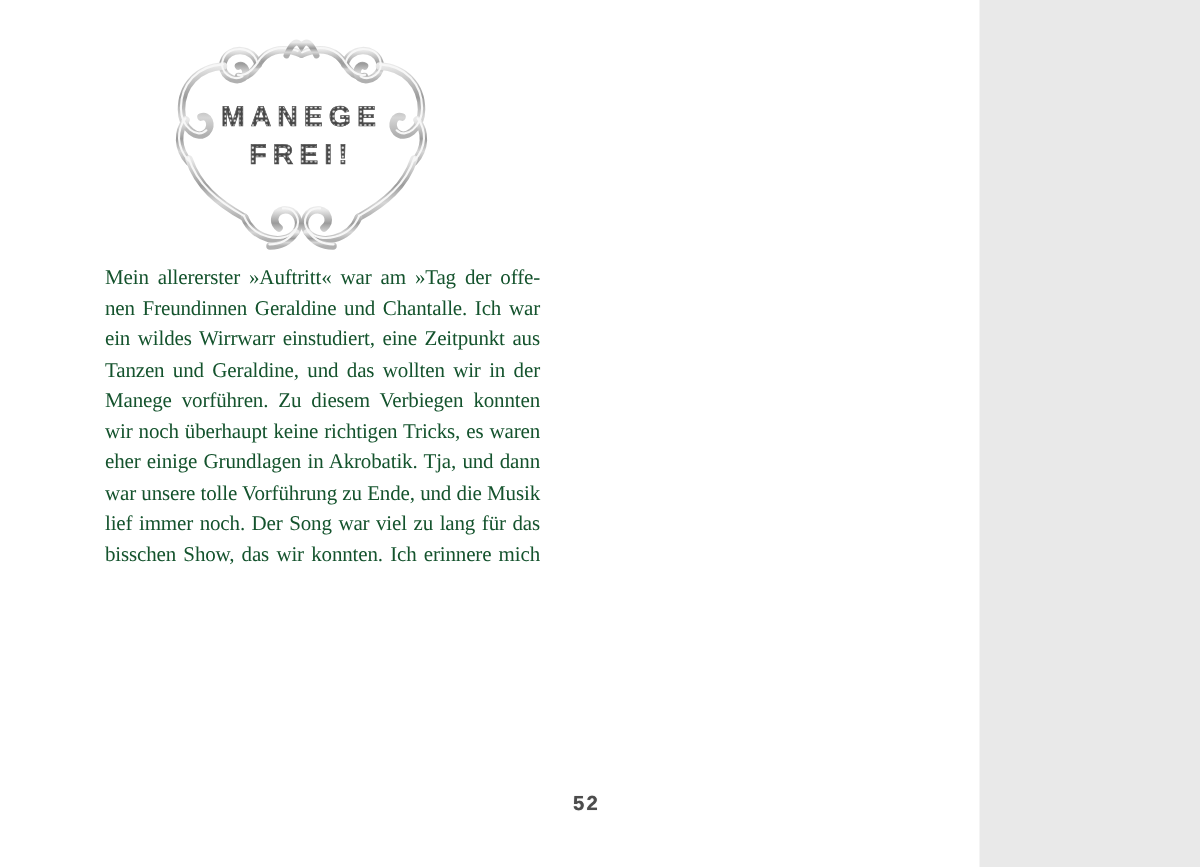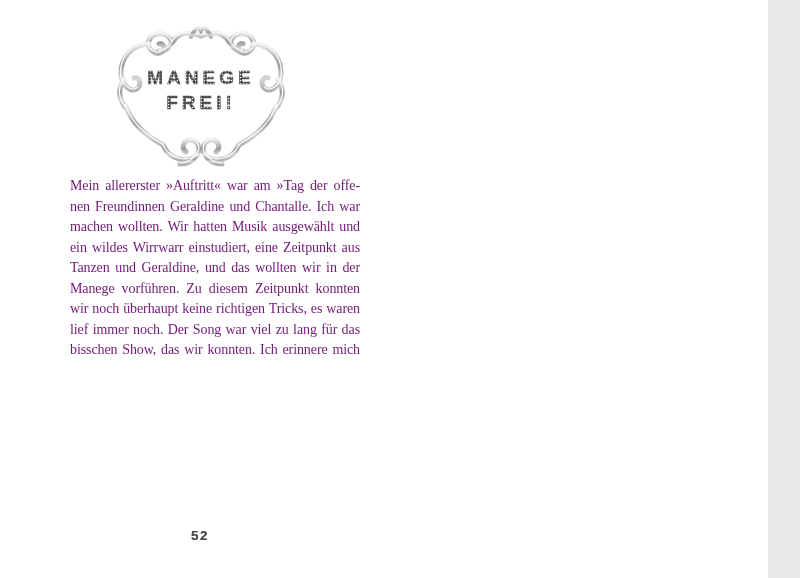--- a/index.html
+++ b/index.html
@@ -1,32 +1,32 @@
 <!DOCTYPE html>
 <html lang="de"><head>
 <meta charset="utf-8">
 <style>
   html, body { margin: 0; padding: 0; background: #e9e9e9; }
   #spread {
     position: relative;
-    width: 768px;
+    width: 653px;
     height: 578px;
     background: #ffffff;
     overflow: hidden;
     font-family: "Liberation Serif", serif;
   }
   .page { position: absolute; top: 0; width: 400px; height: 578px; }
   #left-page  { left: 0; }
   #right-page { left: 400px; }
 
   .textblock {
     position: absolute;
     font-size: 14px;
     line-height: 20.5px;
-    color: #701a75;
+    color: #14532d;
     letter-spacing: -0.1px;
   }
   .line {
     text-align: justify;
     text-align-last: justify;
     white-space: normal;
     height: 20.5px;
     overflow: visible;
   }
 
@@ -37,21 +37,21 @@
     top: 528px;
     width: 400px;
     text-align: center;
     font-family: "Liberation Sans", sans-serif;
     font-weight: bold;
     font-size: 13.5px;
     letter-spacing: 1.5px;
     color: #4c4c4c;
     text-shadow: 0 0 0.5px #6a6a6a;
   }
-  #pagenum-left  { left: 0; }
+  #pagenum-left  { left: 0; text-align: right; }
 
   #frame-wrap {
     position: absolute;
     left: 77px;
     top: 22px;
     width: 248px;
     height: 150px;
   }
   #frame-wrap svg { display: block; }
   .title-text {
@@ -106,25 +106,26 @@
         <path d="M114,15 C118,6 121,4 124,9 C127,4 130,6 134,15" fill="none" stroke="url(#silver)" stroke-width="4" stroke-linecap="round"></path>
 
         <text class="title-text" x="124" y="62" text-anchor="middle" font-size="19" letter-spacing="4" fill="url(#dotfill)" stroke="#555555" stroke-width="0.45">MANEGE</text>
         <text class="title-text" x="124" y="87" text-anchor="middle" font-size="19" letter-spacing="4" fill="url(#dotfill)" stroke="#555555" stroke-width="0.45">FREI!</text>
       </svg>
     </div>
 
     <div class="textblock" id="left-text">
         <div class="line">Mein allererster »Auftritt« war am »Tag der offe-</div>
         <div class="line">nen Freundinnen Geraldine und Chantalle. Ich war</div>
-        <div class="line">machen wollten. Wir hatten Musik ausgewählt und</div>
         <div class="line">ein wildes Wirrwarr einstudiert, eine Zeitpunkt aus</div>
         <div class="line">Tanzen und Geraldine, und das wollten wir in der</div>
-        <div class="line">Manege vorführen. Zu diesem Zeitpunkt konnten</div>
+        <div class="line">Manege vorführen. Zu diesem Verbiegen konnten</div>
         <div class="line">wir noch überhaupt keine richtigen Tricks, es waren</div>
+        <div class="line">eher einige Grundlagen in Akrobatik. Tja, und dann</div>
+        <div class="line">war unsere tolle Vorführung zu Ende, und die Musik</div>
         <div class="line">lief immer noch. Der Song war viel zu lang für das</div>
         <div class="line">bisschen Show, das wir konnten. Ich erinnere mich</div>
       </div>
 
     <div class="pagenum" id="pagenum-left">52</div>
   </div>
 
   <div class="page" id="right-page">
     
 

